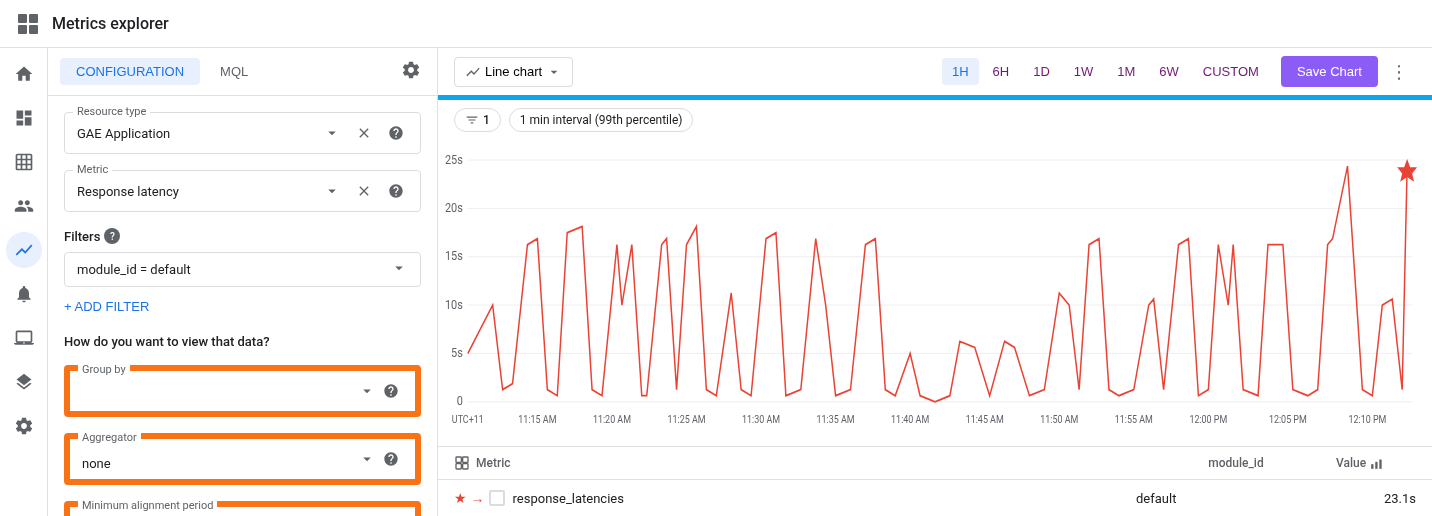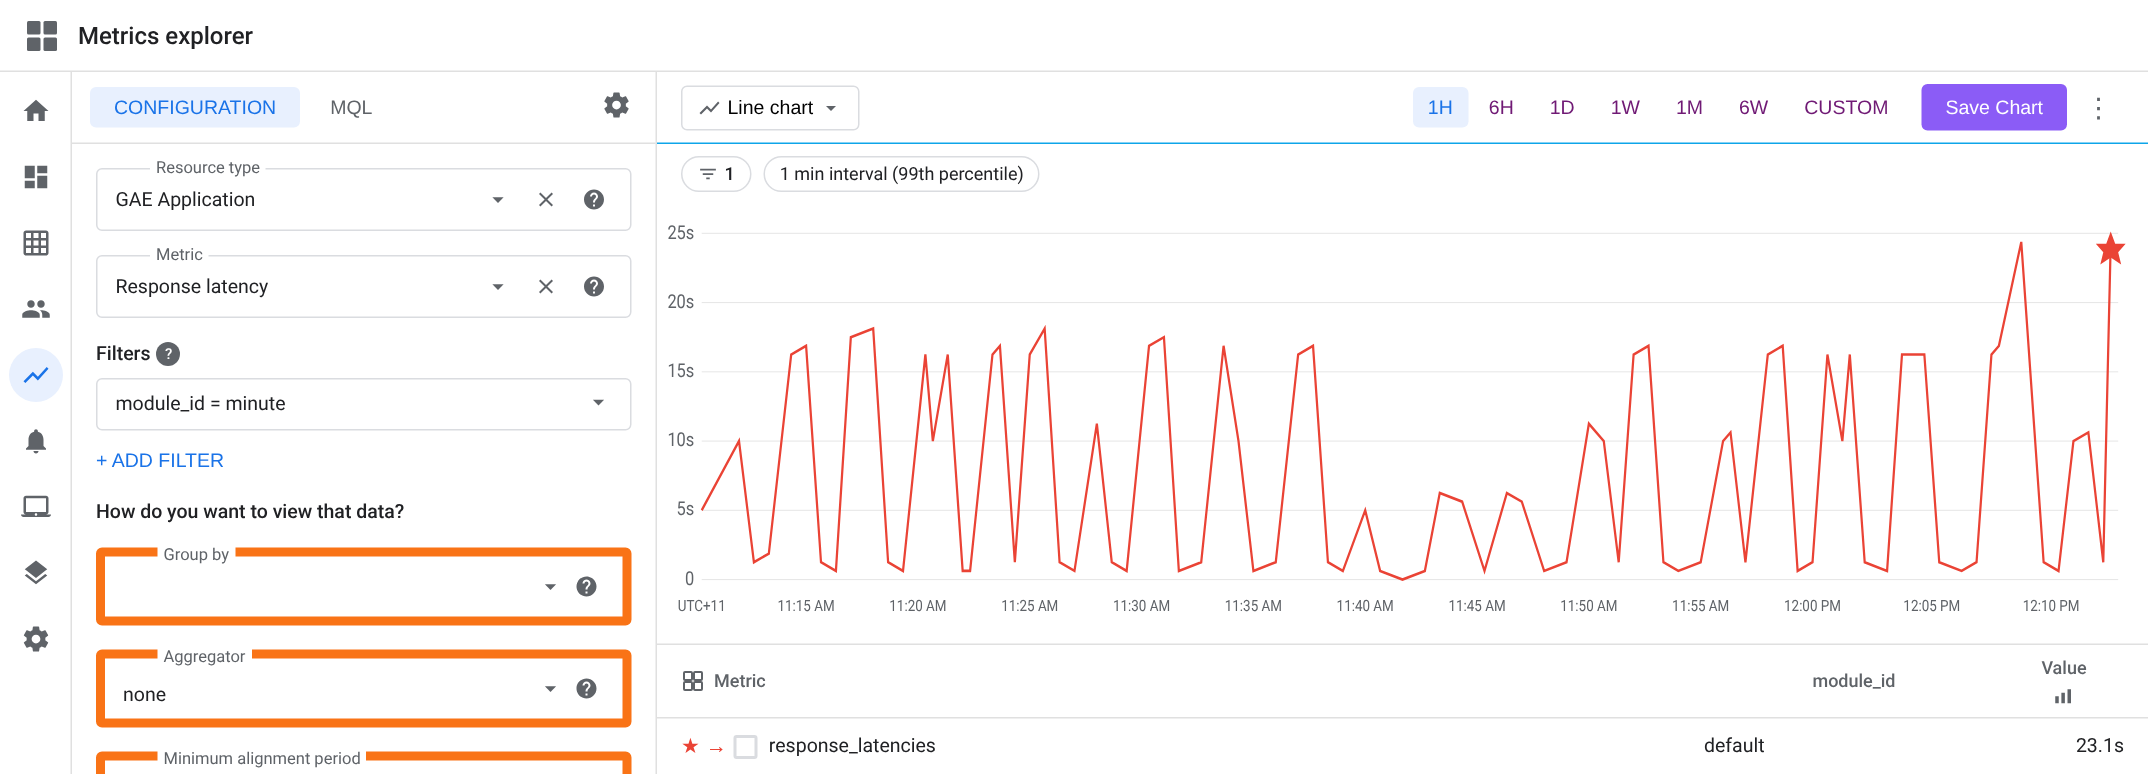--- a/index.html
+++ b/index.html
@@ -21,21 +21,21 @@
     .config-panel { width: 390px; border-right: 1px solid #e0e0e0; display: flex; flex-direction: column; overflow-y: auto; }
     .config-tabs { display: flex; align-items: center; padding: 8px 12px; border-bottom: 1px solid #e0e0e0; gap: 4px; }
     .tab-btn { padding: 6px 16px; border-radius: 4px; border: none; cursor: pointer; font-size: 13px; font-weight: 500; }
     .tab-btn.active { background: #e8f0fe; color: #1a73e8; }
     .tab-btn.inactive { background: transparent; color: #5f6368; }
     .gear-btn { margin-left: auto; background: none; border: none; cursor: pointer; color: #5f6368; padding: 4px; border-radius: 50%; }
 
     .config-body { padding: 16px; display: flex; flex-direction: column; gap: 16px; }
 
     .field-group { border: 1px solid #dadce0; border-radius: 4px; padding: 8px 12px; position: relative; }
-    .field-label { font-size: 11px; color: #5f6368; position: absolute; top: -8px; left: 8px; background: #fff; padding: 0 4px; margin-left: 27px; }
+    .field-label { font-size: 11px; color: #5f6368; position: absolute; top: -8px; left: 8px; background: #fff; padding: 0 4px; }
     .field-row { display: flex; align-items: center; gap: 8px; }
     .field-value { flex: 1; font-size: 13px; color: #202124; }
     .field-icon-btn { background: none; border: none; cursor: pointer; color: #5f6368; display: flex; align-items: center; justify-content: center; width: 24px; height: 24px; border-radius: 50%; }
 
     .filters-section { display: flex; flex-direction: column; gap: 8px; }
     .filters-header { display: flex; align-items: center; gap: 4px; font-size: 13px; font-weight: 500; }
     .help-icon { width: 16px; height: 16px; border-radius: 50%; background: #5f6368; color: #fff; font-size: 10px; display: inline-flex; align-items: center; justify-content: center; cursor: pointer; }
 
     .filter-chip { border: 1px solid #dadce0; border-radius: 4px; padding: 6px 12px; display: flex; align-items: center; justify-content: space-between; font-size: 13px; }
     .filter-chip-text { color: #202124; }
@@ -44,42 +44,42 @@
     .add-filter-btn { display: flex; align-items: center; gap: 4px; background: none; border: none; cursor: pointer; color: #1a73e8; font-size: 13px; font-weight: 500; padding: 4px 0; }
 
     .section-title { font-size: 13px; font-weight: 500; color: #202124; }
 
     .select-group { border: 6px solid #f97316; border-radius: 4px; padding: 8px 12px; position: relative; display: flex; align-items: flex-end; }
     .select-value { flex: 1; font-size: 13px; color: #202124; }
 
     
     .chart-panel { flex: 1; display: flex; flex-direction: column; overflow: hidden; }
 
-    .chart-toolbar { display: flex; align-items: center; padding: 8px 16px; border-bottom: 1px solid #0ea5e9; gap: 8px; }
+    .chart-toolbar { display: flex; align-items: center; padding: 8px 16px; border-bottom: 5px solid #0ea5e9; gap: 8px; }
     .chart-type-select { display: flex; align-items: center; gap: 4px; border: 1px solid #dadce0; border-radius: 4px; padding: 6px 10px; cursor: pointer; font-size: 13px; background: #fff; }
 
     .time-controls { margin-left: auto; display: flex; align-items: center; gap: 4px; }
     .time-btn { padding: 6px 10px; border: none; background: none; cursor: pointer; font-size: 13px; color: #701a75; border-radius: 4px; font-weight: 500; }
     .time-btn.active { color: #1a73e8; background: #e8f0fe; }
     .save-chart-btn { padding: 8px 16px; background: #8b5cf6; color: #fff; border: none; border-radius: 4px; cursor: pointer; font-size: 13px; font-weight: 500; margin-left: 8px; }
     .more-btn { background: none; border: none; cursor: pointer; color: #5f6368; padding: 4px 8px; border-radius: 4px; font-size: 18px; }
 
     .chart-legend { display: flex; align-items: center; padding: 8px 16px; gap: 8px; }
     .legend-filter { display: flex; align-items: center; gap: 4px; border: 1px solid #dadce0; border-radius: 16px; padding: 4px 10px; font-size: 12px; cursor: pointer; }
     .legend-count { font-weight: 500; }
     .legend-interval { border: 1px solid #dadce0; border-radius: 16px; padding: 4px 10px; font-size: 12px; }
 
     .chart-area { flex: 1; position: relative; padding: 8px 0; overflow: hidden; }
     .chart-svg { width: 100%; height: 100%; }
 
     .chart-table { border-top: 1px solid #e0e0e0; }
     .table-header { display: flex; align-items: center; padding: 8px 16px; border-bottom: 1px solid #e0e0e0; font-size: 12px; color: #5f6368; font-weight: 500; }
     .table-col-metric { flex: 1; display: flex; align-items: center; gap: 6px; }
     .table-col-module { width: 200px; text-align: center; }
-    .table-col-value { width: 80px; text-align: right; display: flex; align-items: center; justify-content: flex-end; gap: 4px; flex-direction: column; }
+    .table-col-value { width: 80px; text-align: right; display: flex; align-items: center; gap: 4px; }
     .table-row { display: flex; align-items: center; padding: 10px 16px; }
     .row-icons { display: flex; align-items: center; gap: 4px; margin-right: 8px; }
     .row-star { color: #ea4335; font-size: 14px; }
     .row-checkbox { width: 16px; height: 16px; border: 2px solid #dadce0; border-radius: 2px; cursor: pointer; }
     .row-metric-name { flex: 1; font-size: 13px; }
     .row-module { width: 200px; font-size: 13px; }
     .row-value { width: 80px; text-align: right; font-size: 13px; }
   </style>
 </head>
 <body>
@@ -200,21 +200,21 @@
           </button>
         </div>
       </div>
 
       <div class="filters-section">
         <div class="filters-header">
           <span>Filters</span>
           <span class="help-icon">?</span>
         </div>
         <div class="filter-chip">
-          <span class="filter-chip-text">module_id = minute</span>
+          <span class="filter-chip-text">module_id = default</span>
           <button class="expand-btn">
             <svg width="18" height="18" viewBox="0 0 24 24" fill="#5f6368">
                 <path d="M7 10l5 5 5-5z"></path>
               </svg>
           </button>
         </div>
         <button class="add-filter-btn">+ ADD FILTER</button>
       </div>
 
       <div class="section-title">How do you want to view that data?</div>

